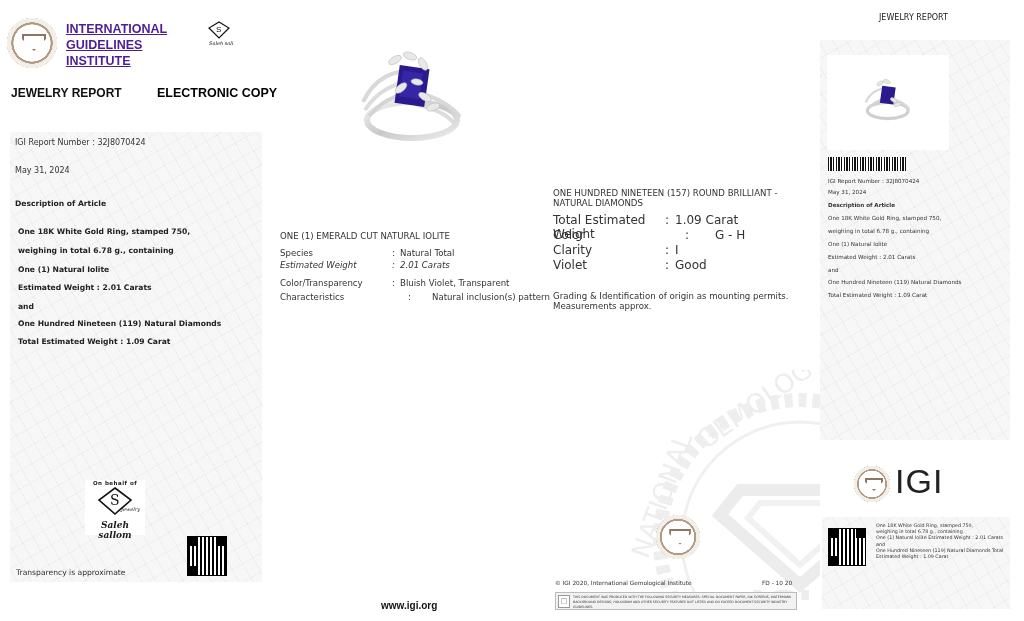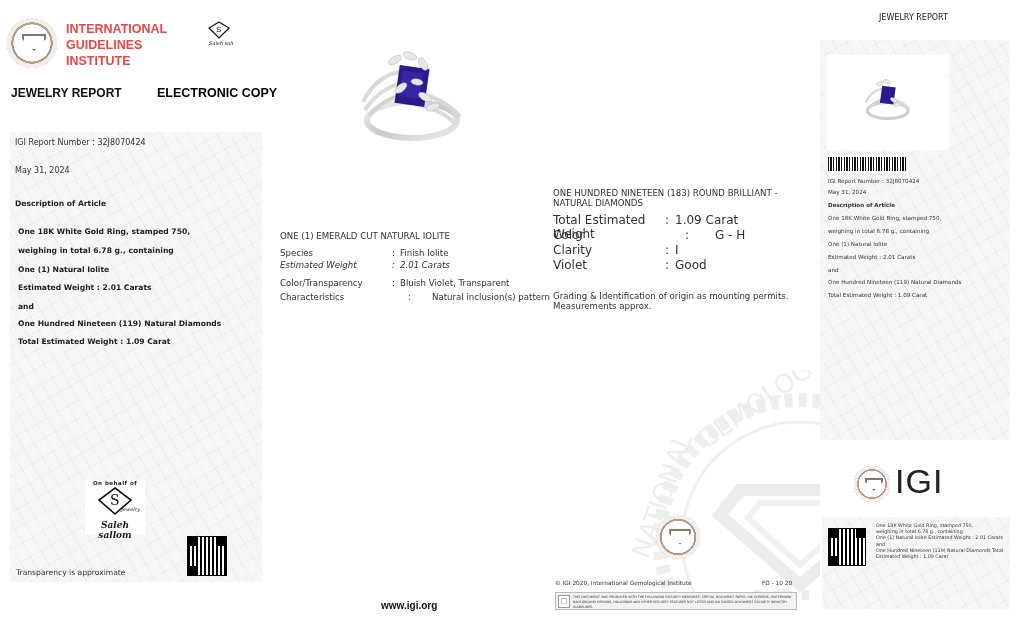--- a/index.html
+++ b/index.html
@@ -19,21 +19,21 @@
     .seal {
       position: absolute; border-radius: 50%;
       background: radial-gradient(circle, #ffffff 0 52%, #b49a84 53% 58%, #f4eee8 59% 70%, #a88a72 71% 100%);
     }
     .seal::after {
       content: ""; position: absolute; left: 30%; top: 32%; width: 40%; height: 26%;
       border: 2px solid #8e7462; border-top-width: 2px;
       clip-path: polygon(0 0, 100% 0, 100% 30%, 50% 100%, 0 30%);
       background: transparent;
     }
-    .logo-text { font-family: "Liberation Sans", sans-serif; font-weight: bold; font-size: 12.5px; line-height: 16px; color: #ef4444; }
+    .logo-text { font-family: "Liberation Sans", sans-serif; font-weight: bold; font-size: 12.5px; line-height: 16px; color: #4c1d95; text-decoration: underline; }
     .h-jr { font-family: "Liberation Sans", sans-serif; font-weight: bold; font-size: 12px; color: #111; }
     .h-ec { font-family: "Liberation Sans", sans-serif; font-weight: bold; font-size: 12.5px; color: #000000; }
     .sm { font-size: 8px; color: #333; }
     .smb { font-size: 7.6px; font-weight: bold; color: #222; }
     .mid { font-size: 8.6px; color: #333; }
     .row { position: absolute; display: flex; font-size: 8.6px; color: #333; }
     .row .k { width: 112px; }
     .row .c { width: 8px; }
     .row2 { position: absolute; display: flex; font-size: 12px; color: #333; }
     .row2 .k { width: 112px; }
@@ -136,21 +136,21 @@
       <ellipse cx="78" cy="65" rx="7" ry="3.5" transform="rotate(-20 78 65)"></ellipse>
       <ellipse cx="62" cy="40" rx="6" ry="3" transform="rotate(10 62 40)"></ellipse>
     </g>
   </svg>
 </div>
 
 <div class="abs mid" style="left:280px; top:231px;">ONE (1) EMERALD CUT NATURAL IOLITE</div>
 <div class="row" style="left:280px; top:248px;">
   <span class="k">Species</span>
   <span class="c">:</span>
-  <span>Finish Iolite</span>
+  <span>Natural Total</span>
 </div>
 <div class="row" style="left:280px; top:260px;font-style:italic;">
   <span class="k">Estimated Weight</span>
   <span class="c">:</span>
   <span>2.01 Carats</span>
 </div>
 <div class="row" style="left:280px; top:278px;">
   <span class="k">Color/Transparency</span>
   <span class="c">:</span>
   <span>Bluish Violet, Transparent</span>
@@ -169,21 +169,21 @@
     <circle cx="170" cy="170" r="118" fill="none" stroke="#f0f0f0" stroke-width="3"></circle>
     <polygon points="110,120 230,120 250,145 170,215 90,145" fill="none" stroke="#ececec" stroke-width="12"></polygon>
     <polygon points="130,133 210,133 222,148 170,195 118,148" fill="none" stroke="#f1f1f1" stroke-width="6"></polygon>
     <text x="75" y="80" font-size="26" fill="#eeeeee" font-family="DejaVu Sans, sans-serif" transform="rotate(-35 75 80)">GEMOLOG</text>
     <text x="18" y="190" font-size="26" fill="#eeeeee" font-family="DejaVu Sans, sans-serif" transform="rotate(-70 18 190)">NATIONAL</text>
     <text x="120" y="250" font-size="40" font-weight="bold" fill="#ededed" font-family="DejaVu Sans, sans-serif">IGI</text>
     <text x="150" y="290" font-size="22" fill="#f0f0f0" font-family="DejaVu Sans, sans-serif">1975</text>
   </svg>
 </div>
 
-<div class="abs mid" style="left:553px; top:188px; width:255px; line-height:10px;">ONE  HUNDRED NINETEEN (183) ROUND BRILLIANT - NATURAL DIAMONDS</div>
+<div class="abs mid" style="left:553px; top:188px; width:255px; line-height:10px;">ONE  HUNDRED NINETEEN (157) ROUND BRILLIANT - NATURAL DIAMONDS</div>
 <div class="row2" style="left:553px; top:213px;">
   <span class="k">Total Estimated Weight</span>
   <span class="c">:</span>
   <span>1.09 Carat</span>
 </div>
 <div class="row2" style="left:553px; top:228px;gap:20px;">
   <span class="k">Color</span>
   <span class="c">:</span>
   <span>G - H</span>
 </div>

